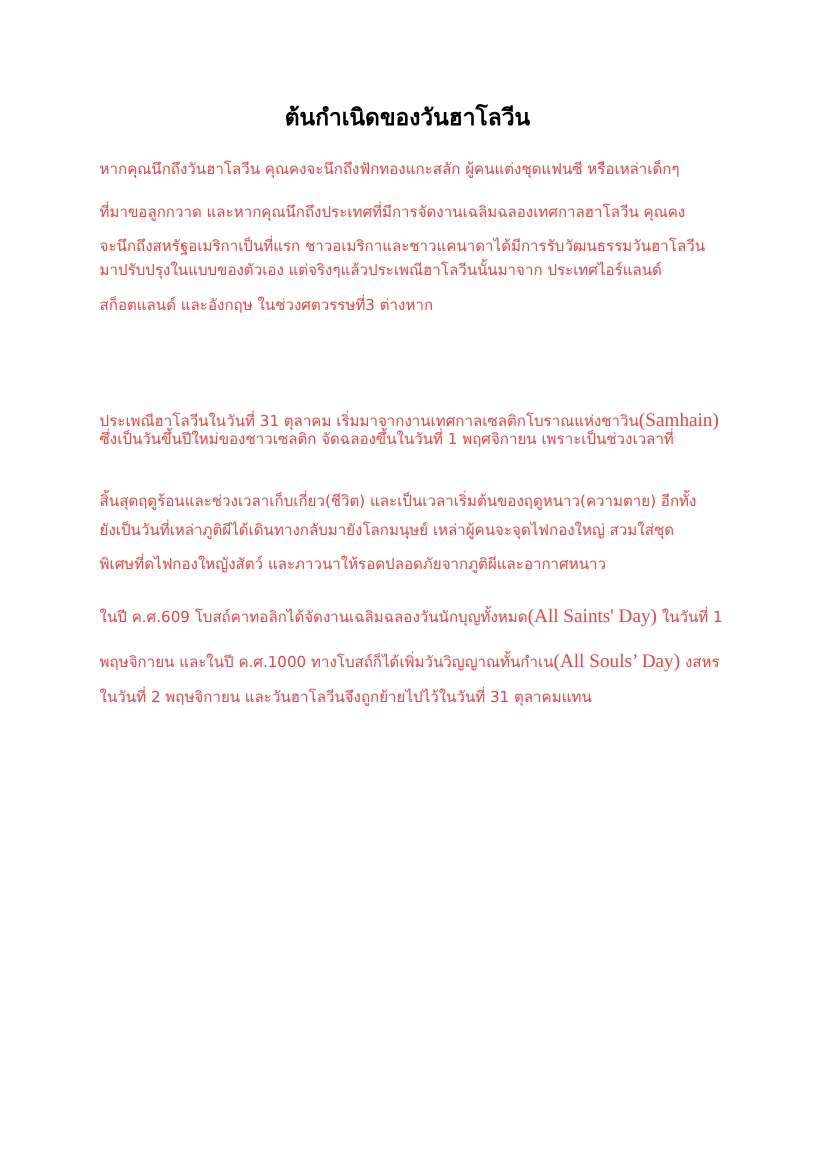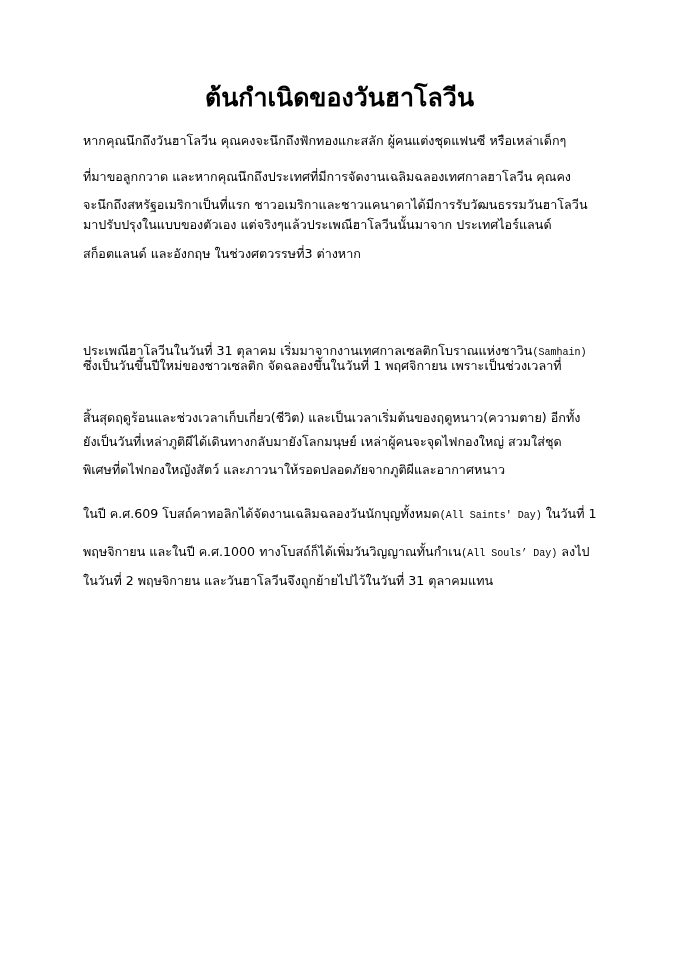--- a/index.html
+++ b/index.html
@@ -20,37 +20,37 @@
       left: 0; top: 0;
       width: 679px;
       height: 960px;
     }
     .title {
       position: absolute;
       top: 84px;
       left: 0;
       width: 679px;
       text-align: center;
-      font-size: 25px;
+      font-size: 19px;
       font-weight: bold;
       color: #000000;
       line-height: 28px;
       margin: 0;
     }
     .line {
       position: absolute;
       left: 83px;
       white-space: nowrap;
       font-size: 12.6px;
       line-height: 20px;
-      color: #000000;
+      color: #ef4444;
     }
     .latin {
-      font-family: Liberation Mono, monospace;
-      font-size: 10px;
+      font-family: Liberation Serif, serif;
+      font-size: 16px;
     }
   </style>
 </head>
 <body>
 
 <div class="page">
   <h1 class="title">ต้นกำเนิดของวันฮาโลวีน</h1>
 
   <div>
     <div class="line" style="top:131px">หากคุณนึกถึงวันฮาโลวีน คุณคงจะนึกถึงฟักทองแกะสลัก  ผู้คนแต่งชุดแฟนซี หรือเหล่าเด็กๆ</div>
@@ -68,17 +68,17 @@
     <div class="line" style="top:408px">สิ้นสุดฤดูร้อนและช่วงเวลาเก็บเกี่ยว(ชีวิต) และเป็นเวลาเริ่มต้นของฤดูหนาว(ความตาย) อีกทั้ง</div>
     <div class="line" style="top:432px">ยังเป็นวันที่เหล่าภูติผีได้เดินทางกลับมายังโลกมนุษย์ เหล่าผู้คนจะจุดไฟกองใหญ่ สวมใส่ชุด</div>
     <div class="line" style="top:460px">พิเศษที่ดไฟกองใหญังสัตว์ และภาวนาให้รอดปลอดภัยจากภูติผีและอากาศหนาว</div>
   </div>
 
   <div>
     <div class="line" style="top:504px">
       <span>ในปี ค.ศ.609 โบสถ์คาทอลิกได้จัดงานเฉลิมฉลองวันนักบุญทั้งหมด</span><span class="latin">(All Saints' Day)</span><span> ในวันที่ 1</span>
     </div>
     <div class="line" style="top:542px">
-      <span>พฤษจิกายน และในปี ค.ศ.1000 ทางโบสถ์ก็ได้เพิ่มวันวิญญาณทั้นกำเน</span><span class="latin">(All Souls’ Day)</span><span> ลงไป</span>
+      <span>พฤษจิกายน และในปี ค.ศ.1000 ทางโบสถ์ก็ได้เพิ่มวันวิญญาณทั้นกำเน</span><span class="latin">(All Souls’ Day)</span><span> งสหร</span>
     </div>
     <div class="line" style="top:571px">ในวันที่ 2 พฤษจิกายน และวันฮาโลวีนจึงถูกย้ายไปไว้ในวันที่ 31 ตุลาคมแทน</div>
   </div>
 </div>
 
 </body></html>

